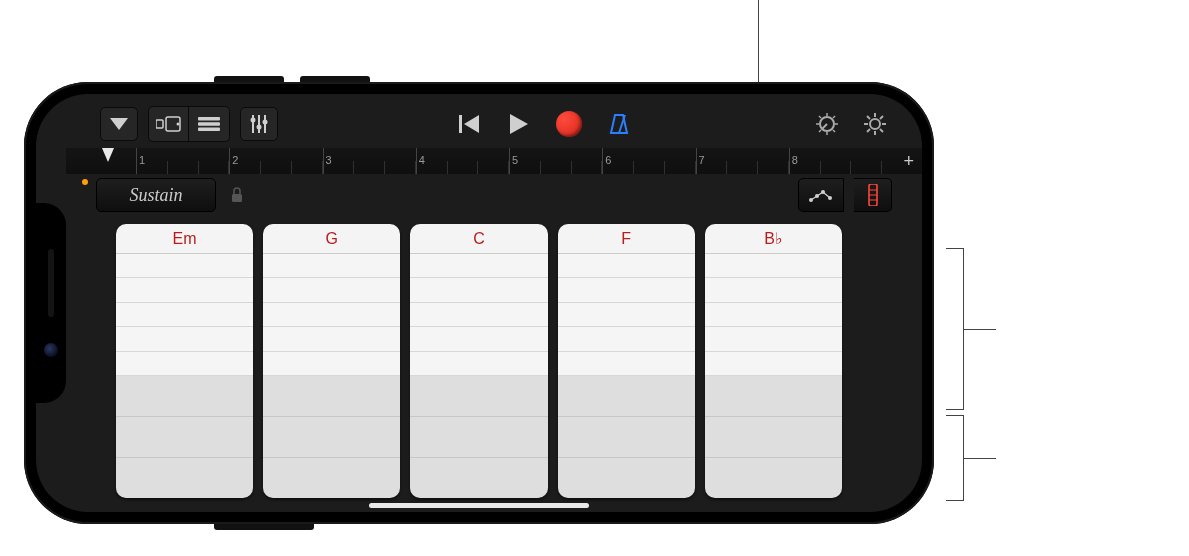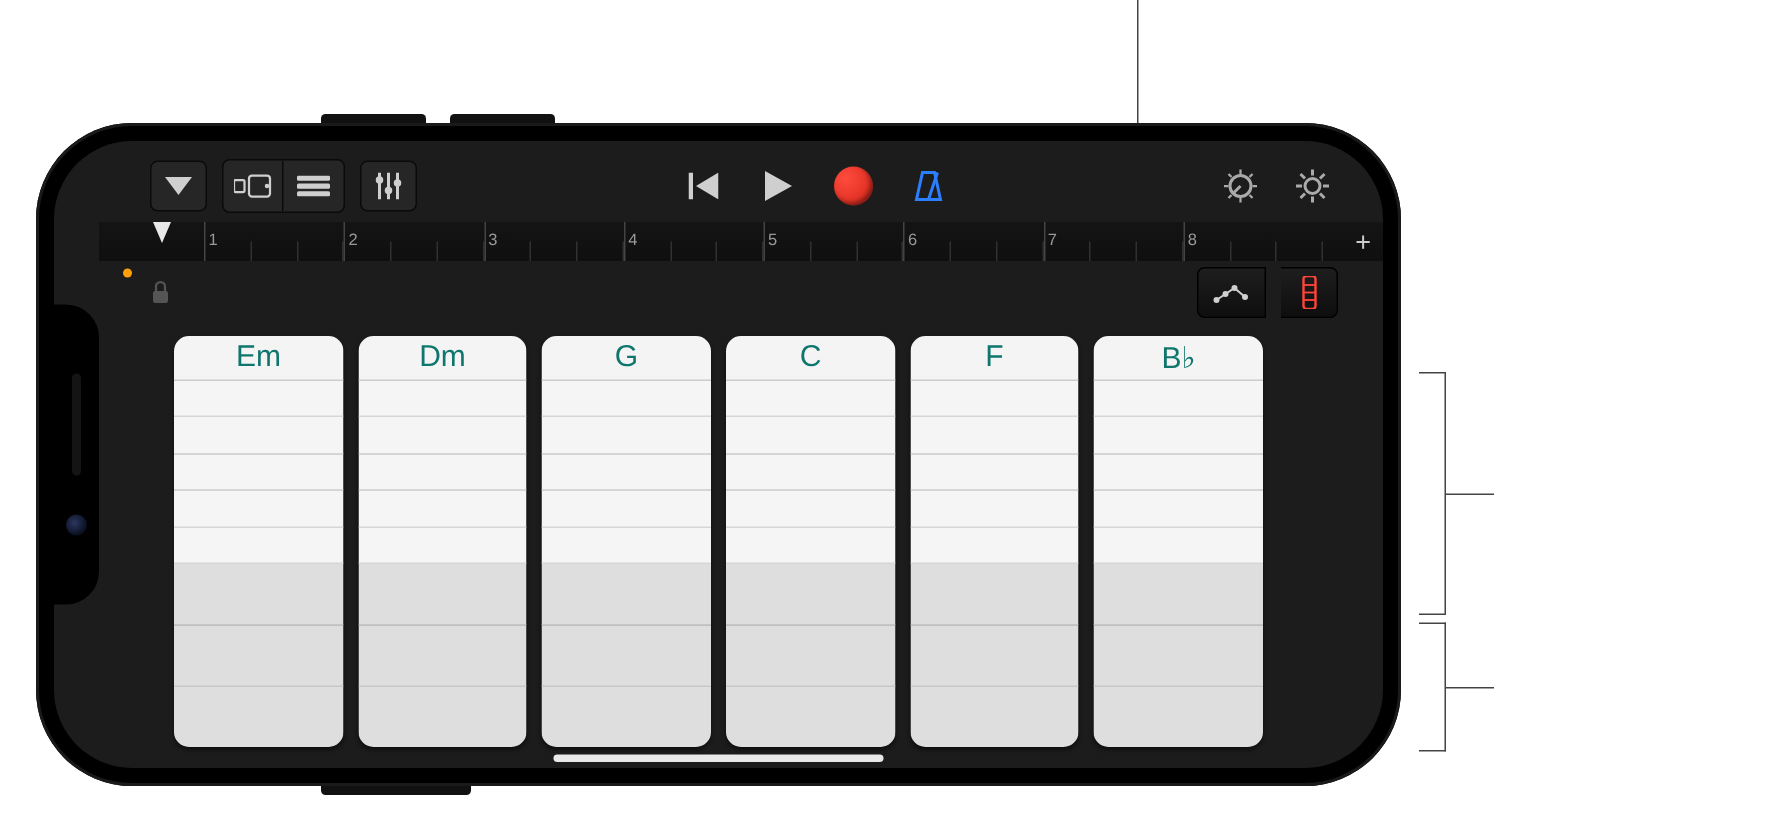--- a/index.html
+++ b/index.html
@@ -188,22 +188,22 @@
     display:flex;
     flex-direction:column;
     border-radius:10px;
     overflow:hidden;
     box-shadow: inset 0 -2px 0 rgba(0,0,0,.15), 0 2px 3px rgba(0,0,0,.5);
     cursor:pointer;
   }
   .strip .label {
     height:30px;
     background:#f4f4f4;
-    color:#0f766e;
-    font-size:20px;
+    color:#b91c1c;
+    font-size:16px;
     display:flex;align-items:center;justify-content:center;
     border-bottom:1px solid #ccc;
   }
   .strip .section { flex:1; display:flex; flex-direction:column; }
   .strip .row { flex:1; border-bottom:1px solid #d7d7d7; }
   .strip .section.top .row { background:#f5f5f5; }
   .strip .section.bottom .row { background:#dedede; border-bottom:1px solid #c7c7c7;}
   .strip .section.bottom .row:last-child{border-bottom:none;}
 
   
@@ -400,20 +400,21 @@
               <i></i>
               <i></i>
               <i></i>
             </div>
           </div>
         </div>
       <div class="plus">+</div>
     </div>
 
     <div class="sustain-row">
+      <div class="sustain">Sustain</div>
       <div class="lock-icon">
         <svg width="14" height="16" viewBox="0 0 14 16">
             <rect x="2" y="7" width="10" height="8" rx="1.5" fill="#555"></rect>
             <path d="M4 7 V4 a3 3 0 0 1 6 0 V7" fill="none" stroke="#555" stroke-width="1.5"></path>
           </svg>
       </div>
       <div class="spacer"></div>
       <div class="arp">
         <svg width="26" height="16" viewBox="0 0 26 16">
           <circle cx="3" cy="13" r="2" fill="#cfcfcf"></circle>
@@ -443,35 +444,20 @@
             <div class="row"></div>
             <div class="row"></div>
           </div>
           <div class="section bottom">
             <div class="row"></div>
             <div class="row"></div>
             <div class="row"></div>
           </div>
         </div>
         <div class="strip">
-          <div class="label">Dm</div>
-          <div class="section top">
-            <div class="row"></div>
-            <div class="row"></div>
-            <div class="row"></div>
-            <div class="row"></div>
-            <div class="row"></div>
-          </div>
-          <div class="section bottom">
-            <div class="row"></div>
-            <div class="row"></div>
-            <div class="row"></div>
-          </div>
-        </div>
-        <div class="strip">
           <div class="label">G</div>
           <div class="section top">
             <div class="row"></div>
             <div class="row"></div>
             <div class="row"></div>
             <div class="row"></div>
             <div class="row"></div>
           </div>
           <div class="section bottom">
             <div class="row"></div>

